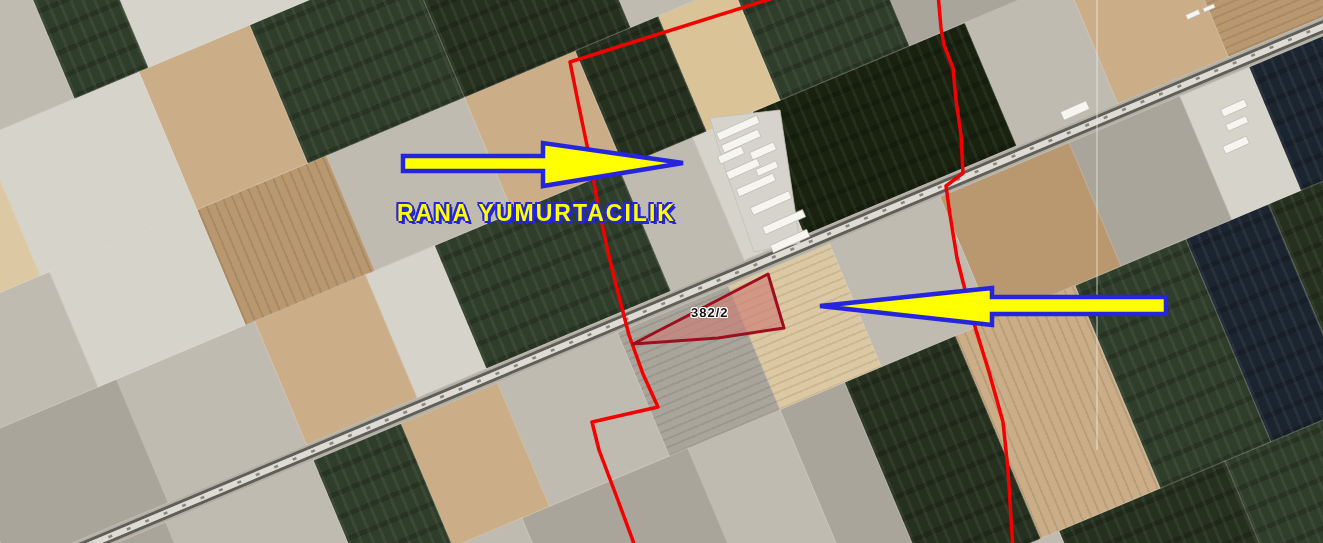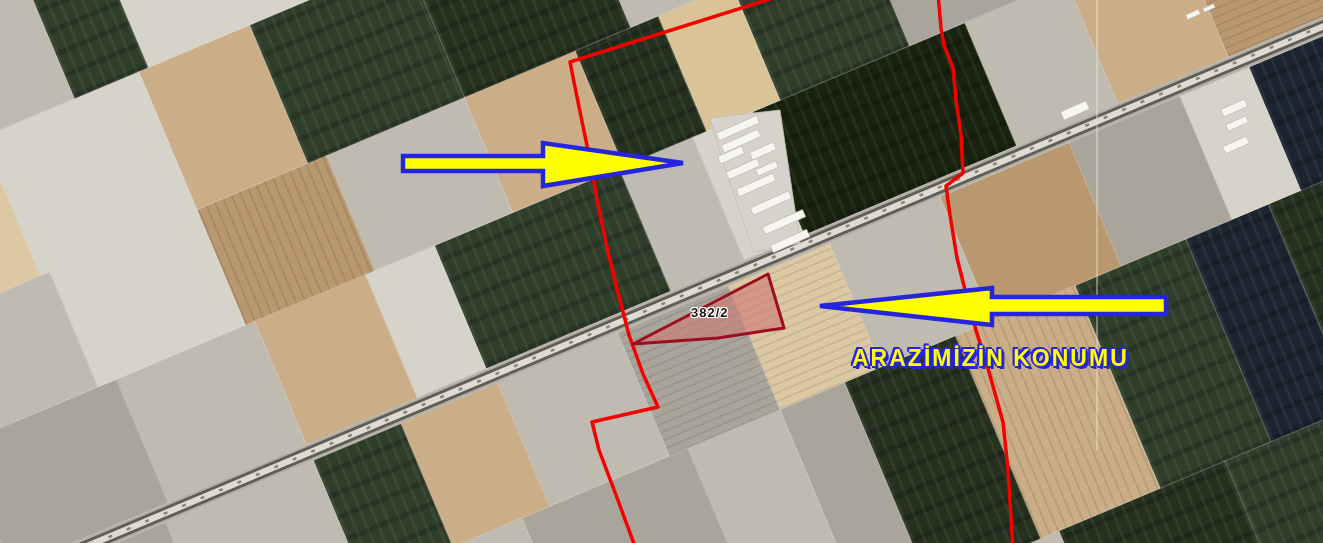--- a/index.html
+++ b/index.html
@@ -127,15 +127,15 @@
 
     <polyline fill="none" stroke-width="3.5" stroke-linejoin="round" stroke-linecap="round" points="786,-6 570,62 578,102 590,160 598,205 608,252 616,285 629,335 643,374 658,407 592,422 599,450 616,495 636,549" stroke="#f40000"></polyline>
     <polyline fill="none" stroke-width="3.5" stroke-linejoin="round" stroke-linecap="round" points="938,-6 941,28 944,45 953,68 956,100 961,135 963,173 946,186 950,215 957,258 963,282 976,330 989,372 1003,422 1008,470 1013,549" stroke="#f40000"></polyline>
 
     <polygon fill-opacity="0.62" stroke-width="3" stroke-linejoin="round" points="633,344 768,274 784,328 718,338" fill="#cd7a72" stroke="#9c0e20"></polygon>
 
     <polygon stroke-width="4.5" stroke-linejoin="miter" points="403,156 543,156 543,143 683,163 543,186 543,171 403,171" fill="#ffff00" stroke="#2525dd"></polygon>
     <polygon stroke-width="4.5" stroke-linejoin="miter" points="1166,297 992,297 992,288 820,306 992,325 992,314 1166,314" fill="#ffff00" stroke="#2525dd"></polygon>
   </svg>
 
-  <div class="map-label arazi">ARAZİMİZİN KONUMU</div>
+  <div class="map-label rana">RANA YUMURTACILIK</div>
   <div class="parcel-label">382/2</div>
 </div>
 
 </body></html>

